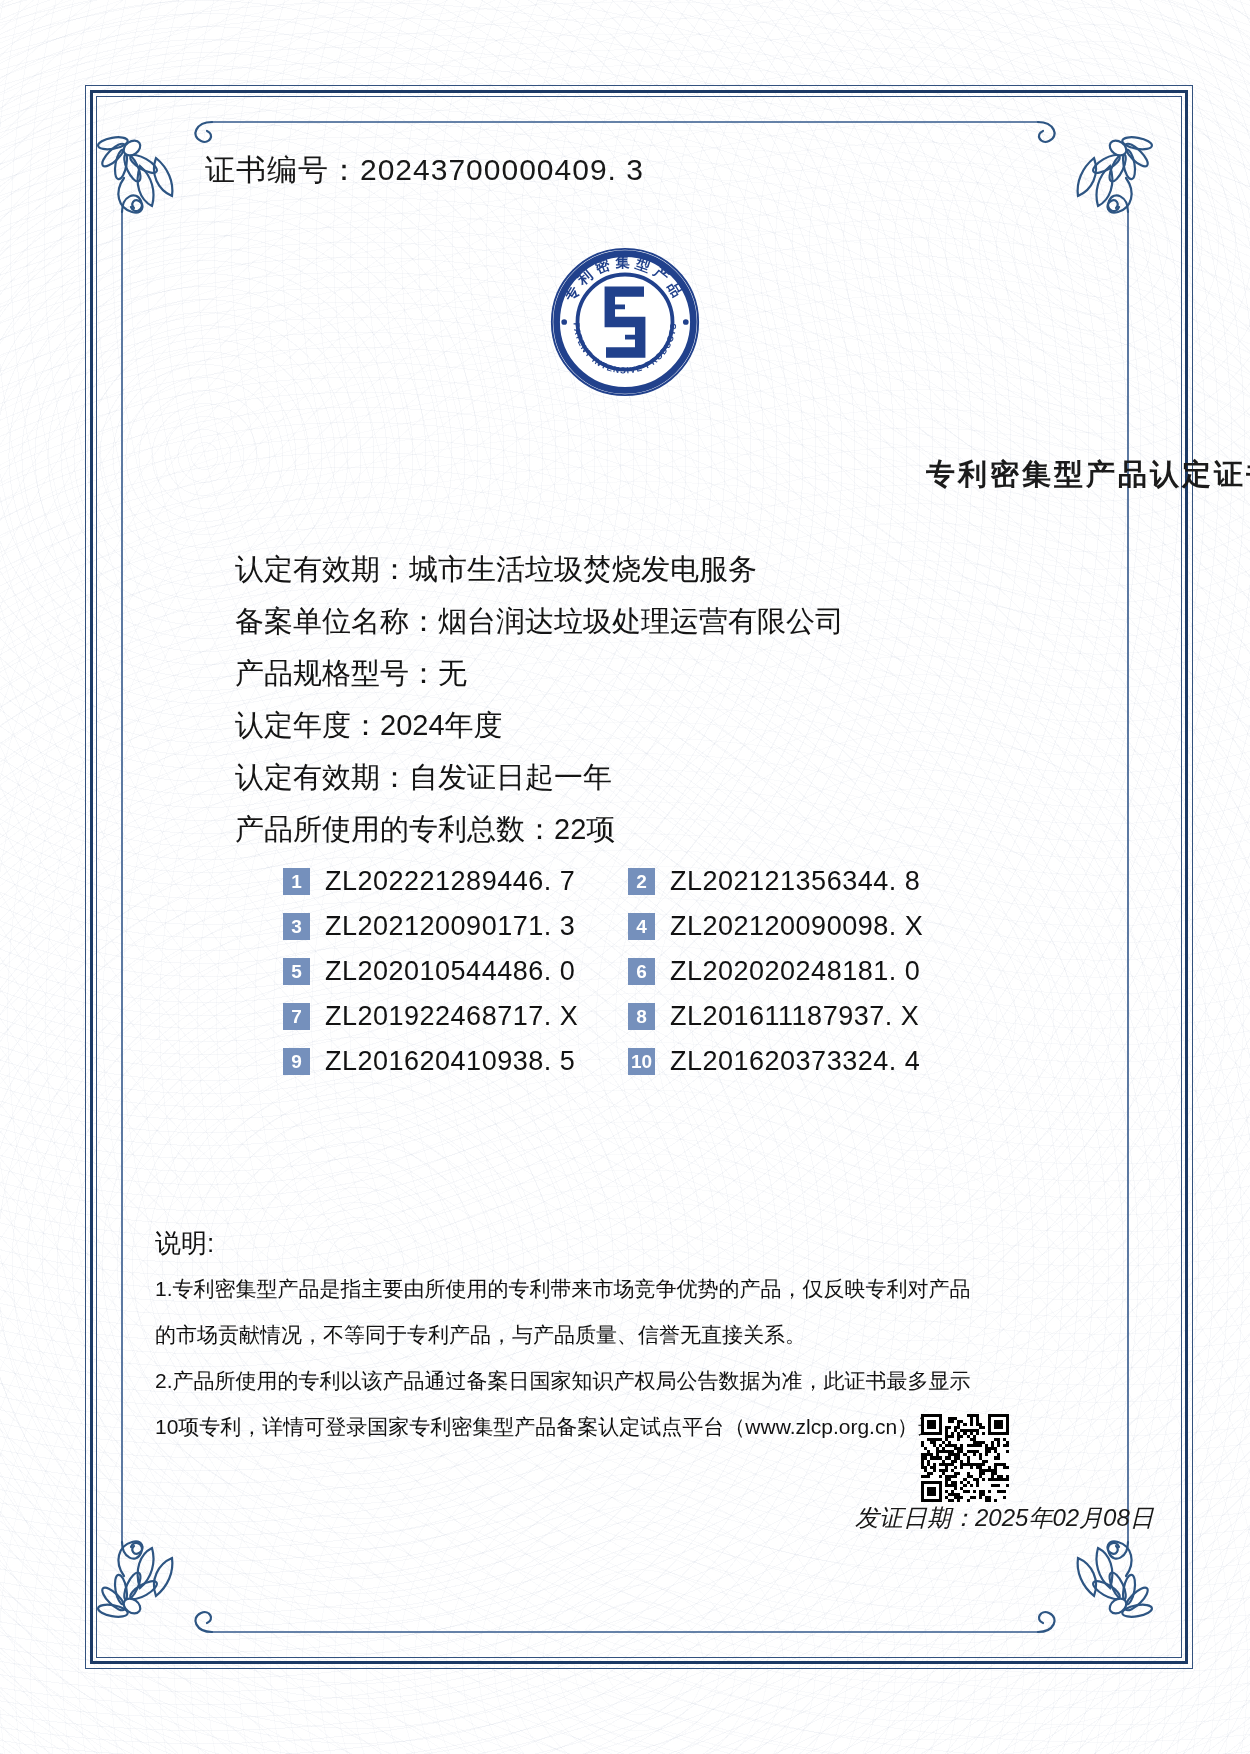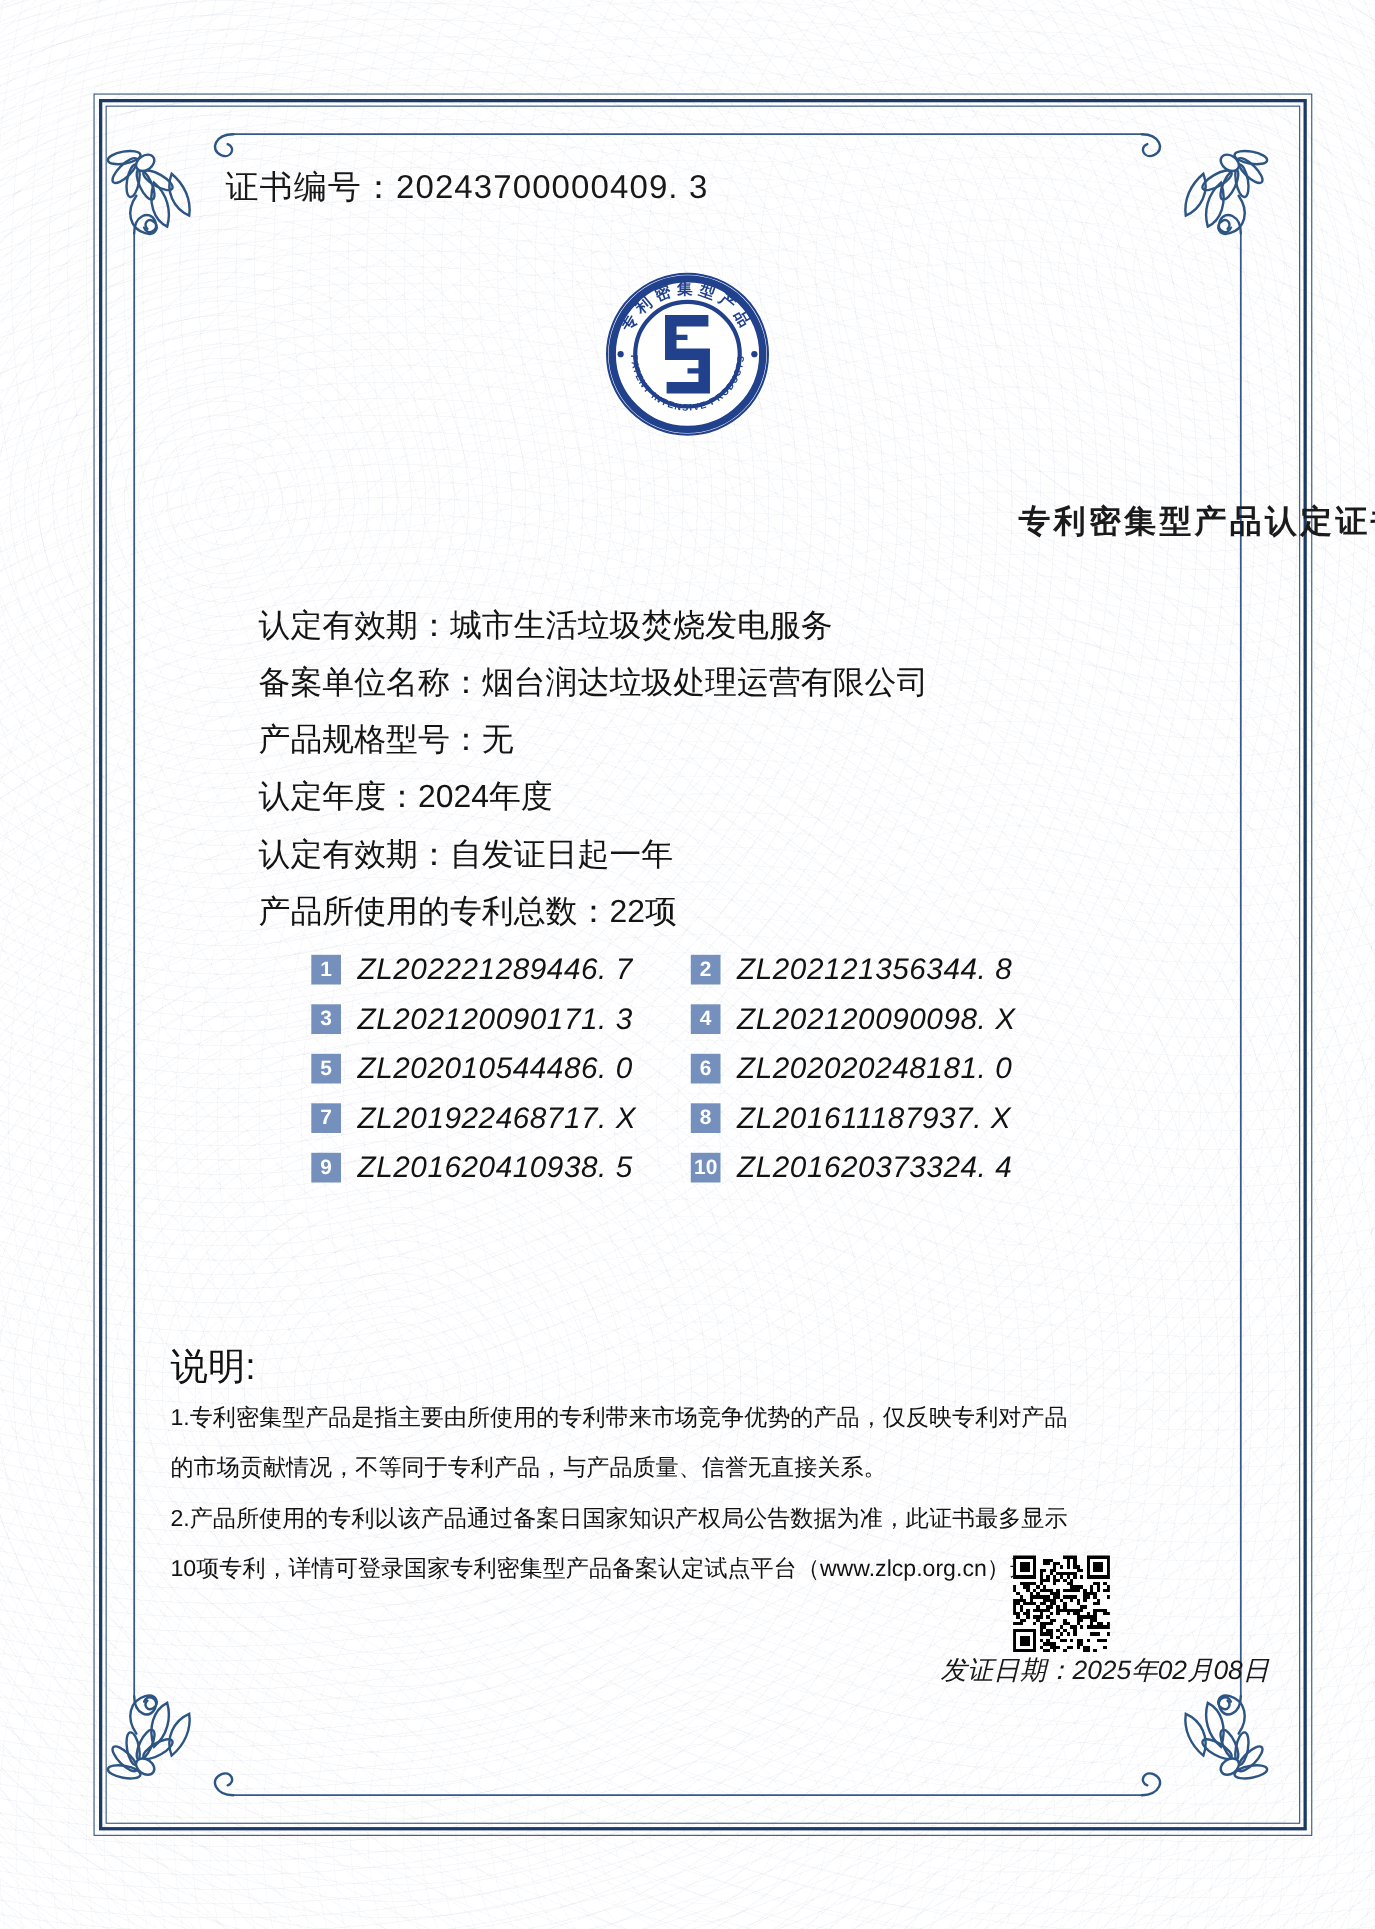--- a/index.html
+++ b/index.html
@@ -39,24 +39,24 @@
   .patents{
     position:absolute;left:283px;top:868px;
     display:grid;grid-template-columns:345px 345px;grid-auto-rows:27px;row-gap:18px;
   }
   .patent-item{display:flex;align-items:center;}
   .badge{
     width:27px;height:27px;background:#7590bc;color:#ffffff;flex:0 0 27px;
     display:flex;align-items:center;justify-content:center;
     font-size:19px;font-weight:bold;margin-right:15px;
   }
-  .patent-num{font-size:27px;color:#121212;letter-spacing:.5px;white-space:nowrap;font-style:italic;}
+  .patent-num{font-size:27px;color:#121212;letter-spacing:.5px;white-space:nowrap;}
 
   .notes{position:absolute;left:155px;top:1220px;width:970px;color:#121212;}
-  .notes-heading{font-size:34px;height:46px;line-height:46px;}
+  .notes-heading{font-size:26px;height:46px;line-height:46px;}
   .notes-line{font-size:21px;height:46px;line-height:46px;white-space:nowrap;}
 
   .qr{position:absolute;left:921px;top:1414px;width:88px;height:88px;}
   .issue-date{position:absolute;left:855px;top:1502px;font-size:24px;color:#181818;white-space:nowrap;font-style:italic;}
 </style>
 </head>
 <body>
 
 <div class="page">
 

